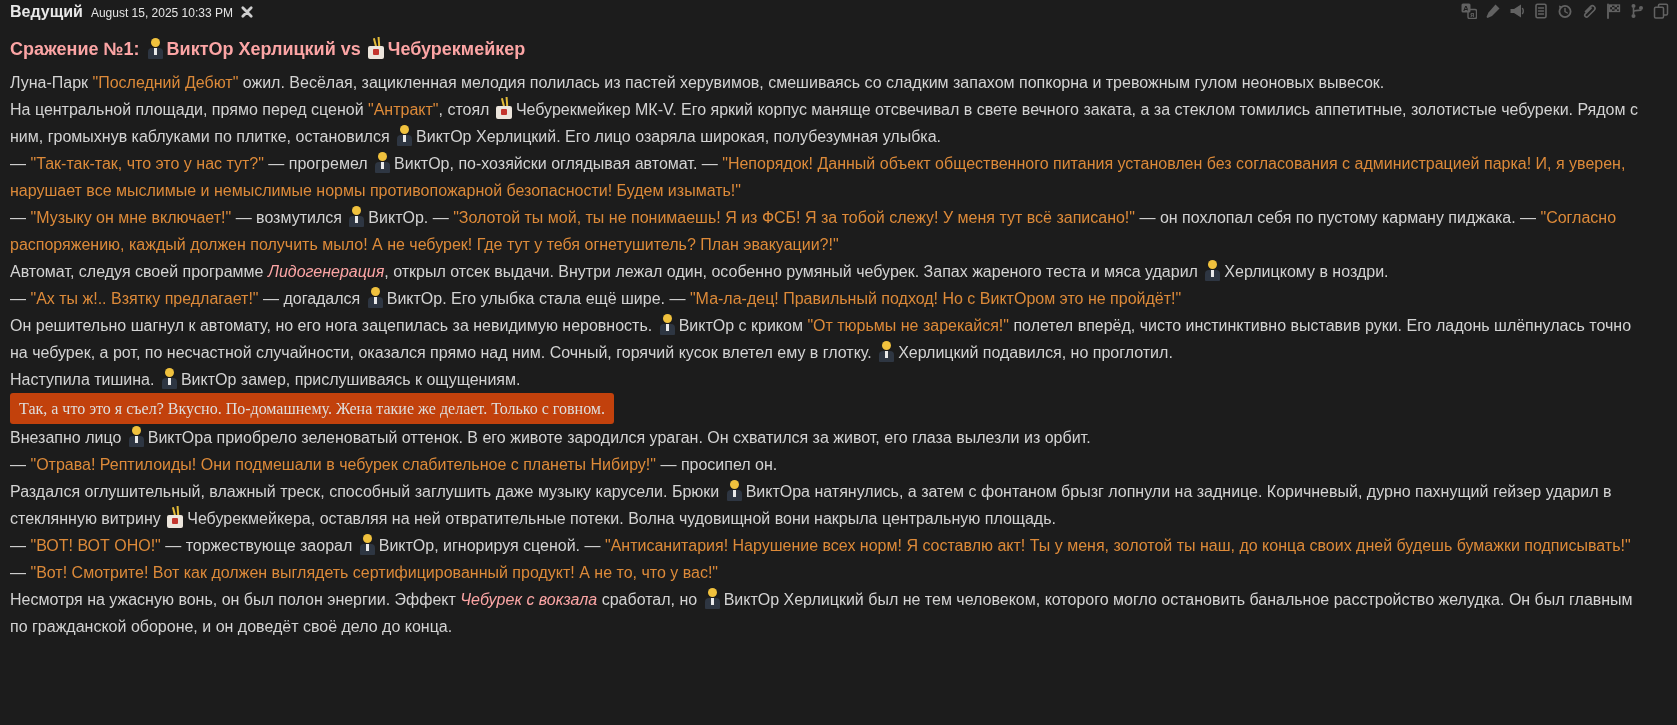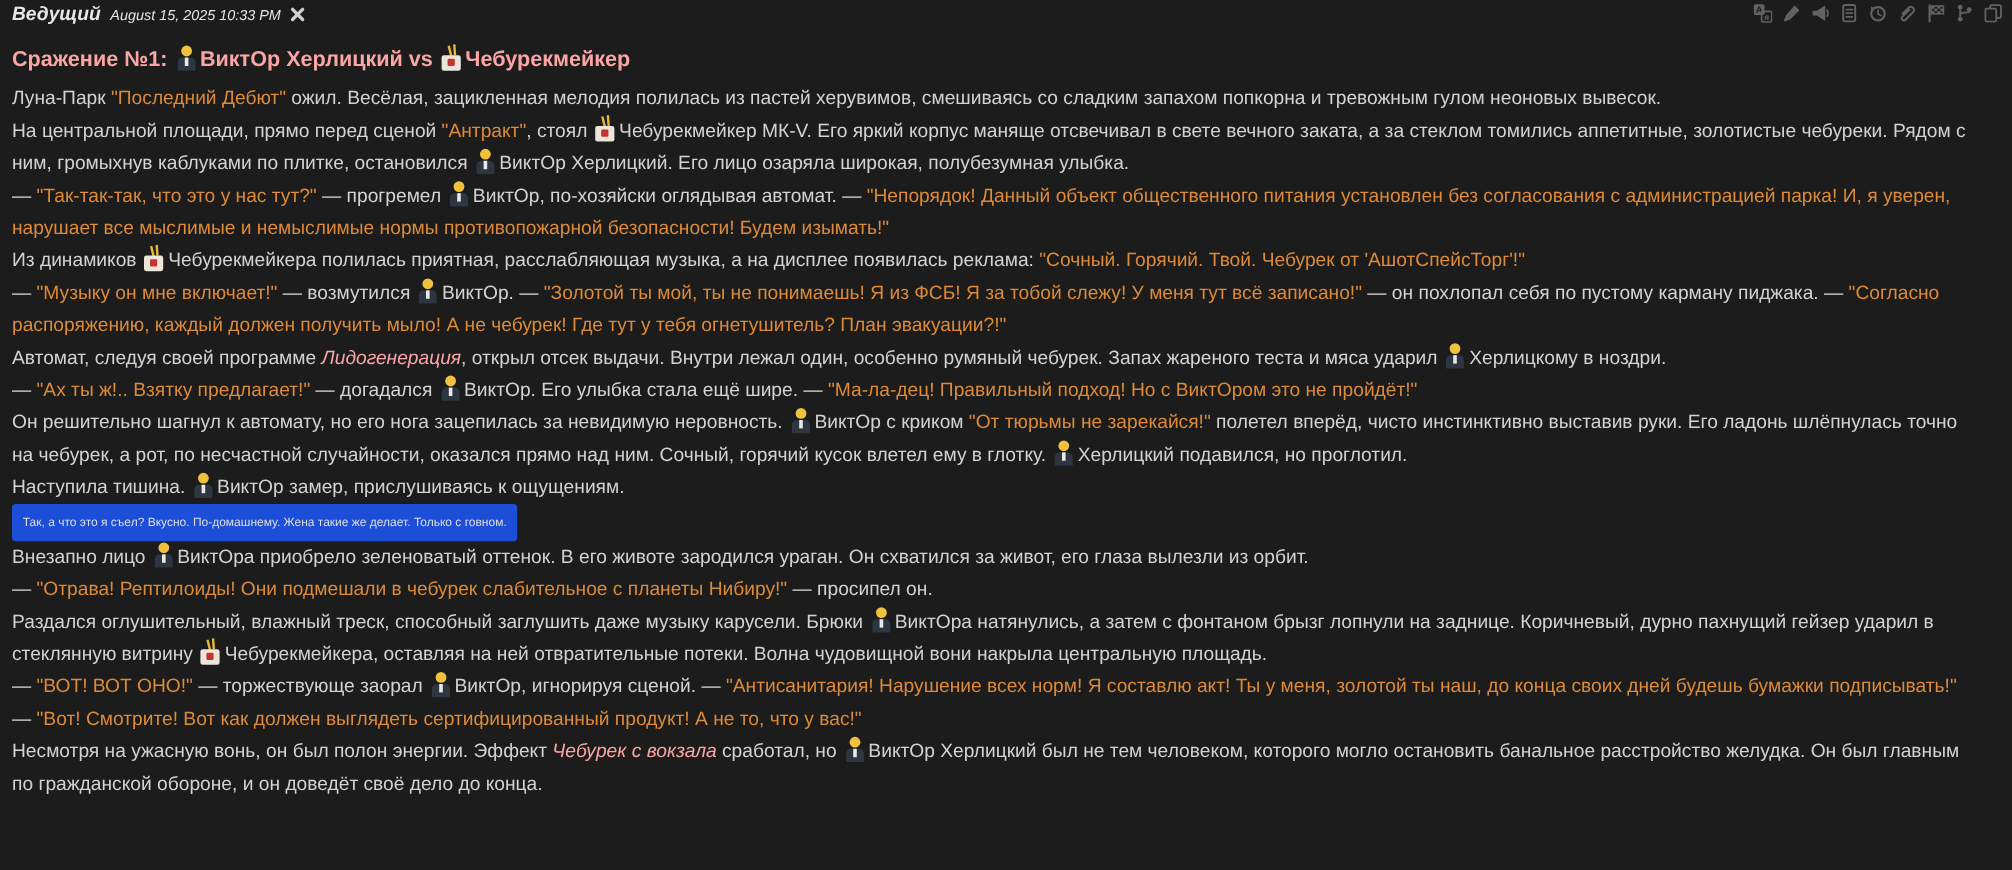--- a/index.html
+++ b/index.html
@@ -8,21 +8,21 @@
     position:relative;
     width:1677px; height:725px;
     background:#1c1c1c;
     font-family:"Liberation Sans", sans-serif;
     color:#d3d3d3;
     overflow:hidden;
   }
   .msg { padding:3px 30px 20px 10px; position:relative; }
 
   
-  .msg-header { display:flex; align-items:baseline; height:20px;font-style:italic; }
+  .msg-header { display:flex; align-items:baseline; height:20px; }
   .author { font-weight:700; font-size:16px; color:#e8e8e8; }
   .timestamp { font-size:12px; color:#e5e5e5; margin-left:8px; }
   .flair { margin-left:7px; position:relative; top:2px; }
 
   
   .actions { position:absolute; top:3px; right:8px; display:flex; gap:8px; }
   .act { width:16px; height:16px; display:inline-block; cursor:pointer; opacity:.85; }
   .act svg { display:block; }
 
   
@@ -33,23 +33,23 @@
 
   
   .para { margin:0; font-size:16px; line-height:27px; color:#d3d3d3; }
   .quote { color:#dd8a39; }
   .ital  { color:#fca5a5; font-style:italic; }
 
   
   .code-row { margin:0; line-height:27px; }
   .codeline {
     display:inline-block;
-    font-family:Liberation Sans, sans-serif;
-    font-size:10px; color:#dedede;
-    background:#1d4ed8; border-radius:3px;
+    font-family:Liberation Serif, serif;
+    font-size:16px; color:#dedede;
+    background:#c2410c; border-radius:3px;
     padding:2px 9px; vertical-align:middle;
   }
 
   
   .emj { display:inline-block; position:relative; width:19px; height:21px;
          vertical-align:-4px; margin:0 2px 0 1px; }
   .tux .head { position:absolute; top:0; left:5px; width:9px; height:9px;
                border-radius:50%; background:#f0c13d; }
   .tux .suit { position:absolute; bottom:0; left:2px; width:15px; height:11px;
                background:#2e3642; border-radius:4px 4px 1px 1px; }
@@ -144,21 +144,20 @@
           <path d="M8 8 L3.2 3.2 M8 8 L12.8 3.2 M8 8 L3.2 12.8 M8 8 L12.8 12.8" stroke="#cfcfcf" stroke-width="3.2" stroke-linecap="round" fill="none"></path>
         </svg>
       </span>
     </div>
 
     <div class="msg-body">
         <div class="msg-heading"><span>Сражение №1: </span><span class="emj tux"><span class="head"></span><span class="suit"></span></span><span>ВиктОр Херлицкий vs </span><span class="emj box"><span class="sticks"></span><span class="carton"></span></span><span>Чебурекмейкер</span></div>
         <p class="para"><span>Луна-Парк </span><span class="quote">"Последний Дебют"</span><span> ожил. Весёлая, зацикленная мелодия полилась из пастей херувимов, смешиваясь со сладким запахом попкорна и тревожным гулом неоновых вывесок.</span></p>
         <p class="para"><span>На центральной площади, прямо перед сценой </span><span class="quote">"Антракт"</span><span>, стоял </span><span class="emj box"><span class="sticks"></span><span class="carton"></span></span><span>Чебурекмейкер МК-V. Его яркий корпус маняще отсвечивал в свете вечного заката, а за стеклом томились аппетитные, золотистые чебуреки. Рядом с ним, громыхнув каблуками по плитке, остановился </span><span class="emj tux"><span class="head"></span><span class="suit"></span></span><span>ВиктОр Херлицкий. Его лицо озаряла широкая, полубезумная улыбка.</span></p>
         <p class="para"><span>— </span><span class="quote">"Так-так-так, что это у нас тут?"</span><span> — прогремел </span><span class="emj tux"><span class="head"></span><span class="suit"></span></span><span>ВиктОр, по-хозяйски оглядывая автомат. — </span><span class="quote">"Непорядок! Данный объект общественного питания установлен без согласования с администрацией парка! И, я уверен, нарушает все мыслимые и немыслимые нормы противопожарной безопасности! Будем изымать!"</span></p>
-        <p class="para"><span>Из динамиков </span><span class="emj box"><span class="sticks"></span><span class="carton"></span></span><span>Чебурекмейкера полилась приятная, расслабляющая музыка, а на дисплее появилась реклама: </span><span class="quote">"Сочный. Горячий. Твой. Чебурек от 'АшотСпейсТорг'!"</span></p>
         <p class="para"><span>— </span><span class="quote">"Музыку он мне включает!"</span><span> — возмутился </span><span class="emj tux"><span class="head"></span><span class="suit"></span></span><span>ВиктОр. — </span><span class="quote">"Золотой ты мой, ты не понимаешь! Я из ФСБ! Я за тобой слежу! У меня тут всё записано!"</span><span> — он похлопал себя по пустому карману пиджака. — </span><span class="quote">"Согласно распоряжению, каждый должен получить мыло! А не чебурек! Где тут у тебя огнетушитель? План эвакуации?!"</span></p>
         <p class="para"><span>Автомат, следуя своей программе </span><span class="ital">Лидогенерация</span><span>, открыл отсек выдачи. Внутри лежал один, особенно румяный чебурек. Запах жареного теста и мяса ударил </span><span class="emj tux"><span class="head"></span><span class="suit"></span></span><span>Херлицкому в ноздри.</span></p>
         <p class="para"><span>— </span><span class="quote">"Ах ты ж!.. Взятку предлагает!"</span><span> — догадался </span><span class="emj tux"><span class="head"></span><span class="suit"></span></span><span>ВиктОр. Его улыбка стала ещё шире. — </span><span class="quote">"Ма-ла-дец! Правильный подход! Но с ВиктОром это не пройдёт!"</span></p>
         <p class="para"><span>Он решительно шагнул к автомату, но его нога зацепилась за невидимую неровность. </span><span class="emj tux"><span class="head"></span><span class="suit"></span></span><span>ВиктОр с криком </span><span class="quote">"От тюрьмы не зарекайся!"</span><span> полетел вперёд, чисто инстинктивно выставив руки. Его ладонь шлёпнулась точно на чебурек, а рот, по несчастной случайности, оказался прямо над ним. Сочный, горячий кусок влетел ему в глотку. </span><span class="emj tux"><span class="head"></span><span class="suit"></span></span><span>Херлицкий подавился, но проглотил.</span></p>
         <p class="para"><span>Наступила тишина. </span><span class="emj tux"><span class="head"></span><span class="suit"></span></span><span>ВиктОр замер, прислушиваясь к ощущениям.</span></p>
         <div class="code-row"><code class="codeline">Так, а что это я съел? Вкусно. По-домашнему. Жена такие же делает. Только с говном.</code></div>
         <p class="para"><span>Внезапно лицо </span><span class="emj tux"><span class="head"></span><span class="suit"></span></span><span>ВиктОра приобрело зеленоватый оттенок. В его животе зародился ураган. Он схватился за живот, его глаза вылезли из орбит.</span></p>
         <p class="para"><span>— </span><span class="quote">"Отрава! Рептилоиды! Они подмешали в чебурек слабительное с планеты Нибиру!"</span><span> — просипел он.</span></p>
         <p class="para"><span>Раздался оглушительный, влажный треск, способный заглушить даже музыку карусели. Брюки </span><span class="emj tux"><span class="head"></span><span class="suit"></span></span><span>ВиктОра натянулись, а затем с фонтаном брызг лопнули на заднице. Коричневый, дурно пахнущий гейзер ударил в стеклянную витрину </span><span class="emj box"><span class="sticks"></span><span class="carton"></span></span><span>Чебурекмейкера, оставляя на ней отвратительные потеки. Волна чудовищной вони накрыла центральную площадь.</span></p>
         <p class="para"><span>— </span><span class="quote">"ВОТ! ВОТ ОНО!"</span><span> — торжествующе заорал </span><span class="emj tux"><span class="head"></span><span class="suit"></span></span><span>ВиктОр, игнорируя сценой. — </span><span class="quote">"Антисанитария! Нарушение всех норм! Я составлю акт! Ты у меня, золотой ты наш, до конца своих дней будешь бумажки подписывать!"</span></p>

